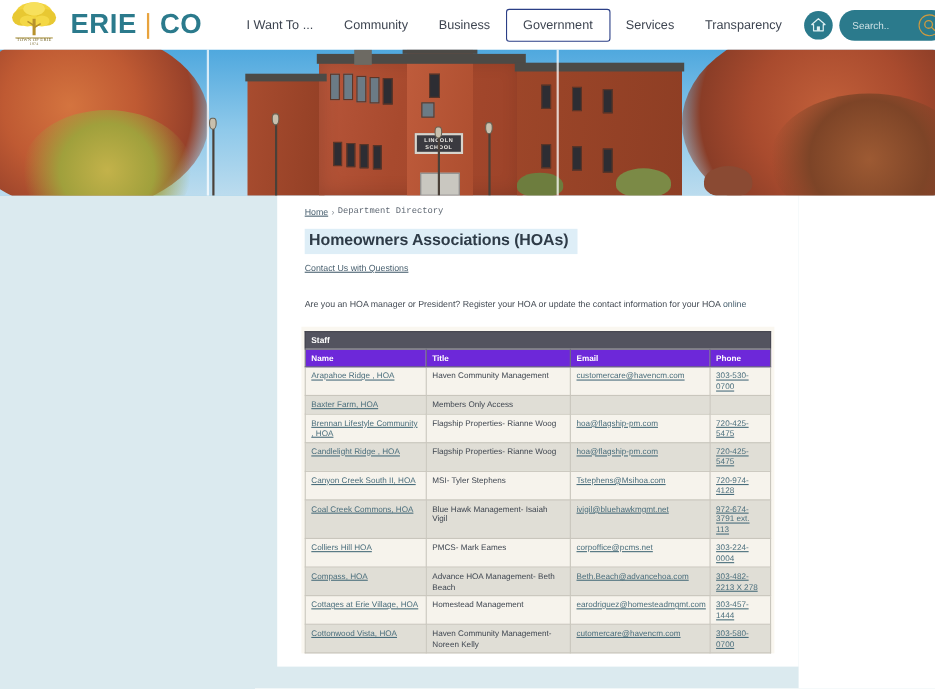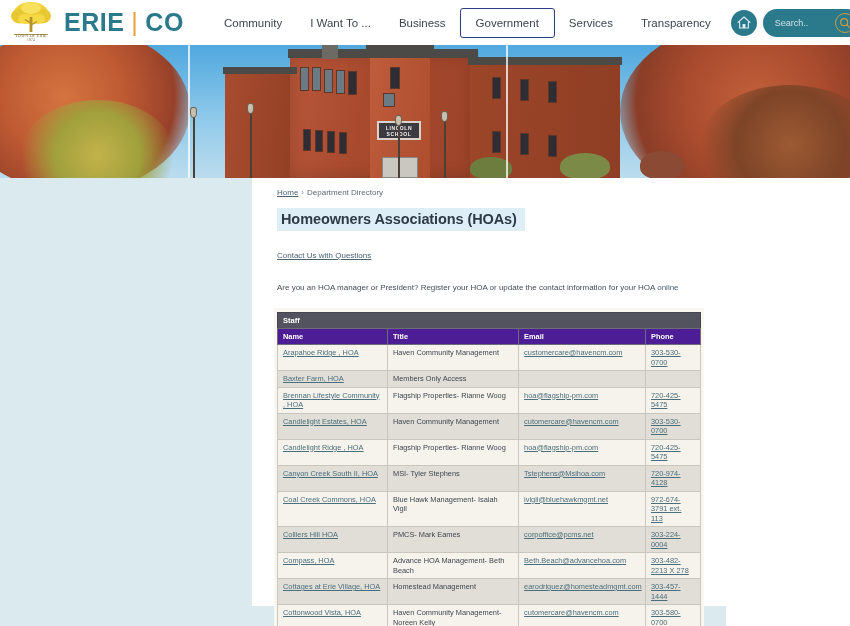--- a/index.html
+++ b/index.html
@@ -217,23 +217,23 @@
     position:absolute; left:726px; top:0; width:124px; height:448px; background:#ffffff;
   }
   .breadcrumb {
     font-size: 8px; color: #5f6873; margin-bottom: 11px;
     display: flex; align-items: center; gap: 3px;
   }
   .breadcrumb a {
     color: #4a6170; text-decoration: underline; cursor: pointer;
   }
   .breadcrumb .sep { color: #8d949c; }
-  .breadcrumb .cur { color: #5f6873; }
-
-  .title-row { margin-bottom: 13px; }
+  .breadcrumb .cur { color: #5f6873; font-family: Liberation Mono, monospace; }
+
+  .title-row { margin-bottom: 2px; }
   .page-title {
     display: inline-block;
     font-size: 14.5px;
     font-weight: 700;
     color: #2e3b47;
     background: #deeef7;
     padding: 3px 8px 4px 4px;
     letter-spacing: -0.1px;
   }
   .contact-link {
@@ -270,21 +270,21 @@
     background: #53535f;
     color: #ffffff;
     font-size: 7.6px;
     font-weight: 700;
     text-align: left;
     padding: 3px 5px;
     border: 1px solid #45454f;
     border-bottom: none;
   }
   table.staff th {
-    background: #4c1d95;
+    background: #6d28d9;
     color: #ffffff;
     font-size: 7.4px;
     font-weight: 700;
     text-align: left;
     padding: 3px 5px;
     border: 1px solid #6d6d78;
   }
   table.staff td {
     padding: 3px 5px;
     border: 1px solid #c9c6bd;
@@ -330,22 +330,22 @@
         </div>
       </div>
       <div class="wordmark">
         <span>ERIE</span>
         <span class="bar">|</span>
         <span>CO</span>
       </div>
     </div>
 
     <div class="nav">
+      <div class="nav-item">I Want To ...</div>
       <div class="nav-item">Community</div>
-      <div class="nav-item">I Want To ...</div>
       <div class="nav-item">Business</div>
       <div class="nav-item active">Government</div>
       <div class="nav-item">Services</div>
       <div class="nav-item">Transparency</div>
     </div>
 
     <div class="header-right">
       <div class="home-btn">
         <svg width="14" height="13" viewBox="0 0 14 13" aria-hidden="true">
           <path d="M7 1 L13 6.3 L11.4 6.3 L11.4 12 L2.6 12 L2.6 6.3 L1 6.3 Z" fill="none" stroke="#dff0f2" stroke-width="1.1" stroke-linejoin="round"></path>
@@ -475,26 +475,20 @@
                 <td></td>
                 <td></td>
               </tr>
               <tr>
                 <td><a>Brennan Lifestyle Community , HOA</a></td>
                 <td><span>Flagship Properties- Rianne Woog</span></td>
                 <td><a>hoa@flagship-pm.com</a></td>
                 <td><a>720-425-5475</a></td>
               </tr>
               <tr>
-                <td><a>Candlelight Estates, HOA</a></td>
-                <td><span>Haven Community Management</span></td>
-                <td><a>cutomercare@havencm.com</a></td>
-                <td><a>303-530-0700</a></td>
-              </tr>
-              <tr>
                 <td><a>Candlelight Ridge , HOA</a></td>
                 <td><span>Flagship Properties- Rianne Woog</span></td>
                 <td><a>hoa@flagship-pm.com</a></td>
                 <td><a>720-425-5475</a></td>
               </tr>
               <tr>
                 <td><a>Canyon Creek South II, HOA</a></td>
                 <td><span>MSI- Tyler Stephens</span></td>
                 <td><a>Tstephens@Msihoa.com</a></td>
                 <td><a>720-974-4128</a></td>

